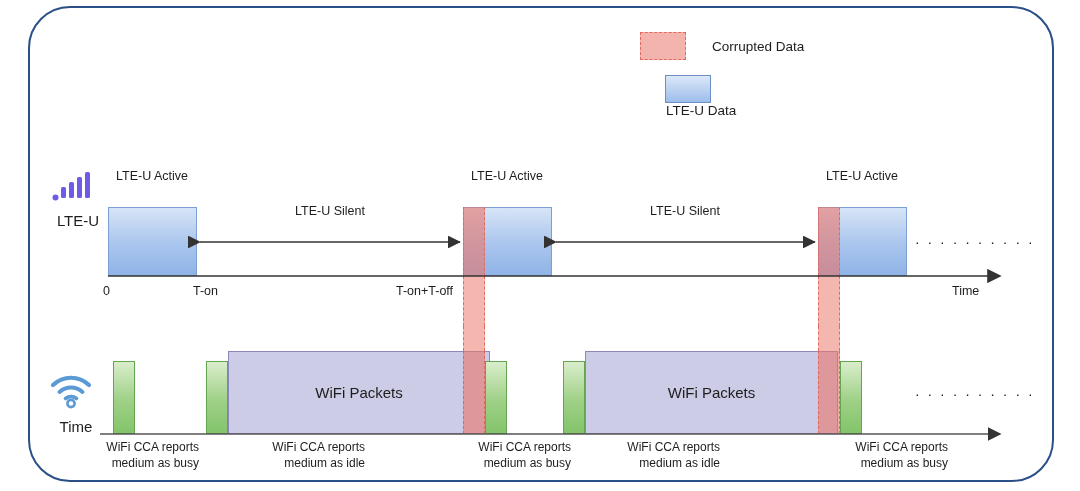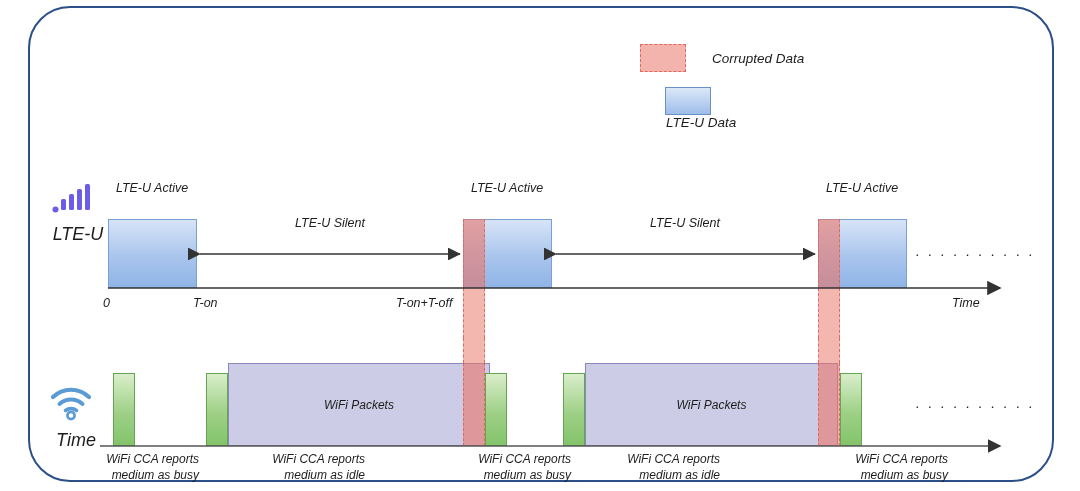--- a/index.html
+++ b/index.html
@@ -2,49 +2,49 @@
 <html><head>
 <meta charset="utf-8">
 <style>
   html,body{margin:0;padding:0;background:#ffffff;}
   body{width:1080px;height:491px;position:relative;overflow:hidden;
        font-family:"Liberation Sans",sans-serif;color:#222222;}
 
   #frame{position:absolute;left:28px;top:6px;width:1026px;height:476px;
          border:2.5px solid #2b4f87;border-radius:42px;box-sizing:border-box;}
 
-  .stage{position:absolute;left:0;top:16px;width:1080px;height:349px;font-style:italic;}
+  .stage{position:absolute;left:0;top:4px;width:1080px;height:349px;}
 
   
   .legend-row{position:absolute;display:flex;align-items:center;}
   .legend-sw{width:46px;height:28px;box-sizing:border-box;}
   .legend-label{margin-left:26px;font-size:13.5px;color:#1d1d1d;white-space:nowrap;}
 
   .sw-corrupt{background:#f3b4ad;border:1.6px dashed #e06a60;}
   .sw-lte{background:linear-gradient(180deg,#dce8f8 0%,#9dbdea 100%);border:1.4px solid #6a90c8;}
   .sw-cca{background:linear-gradient(180deg,#d7ecc6 0%,#8cc776 100%);border:1.4px solid #5a9e4a;}
 
   
   .row-icon{position:absolute;}
-  .row-name{position:absolute;font-size:18px;color:#1d1d1d;text-align:center;width:70px;}
+  .row-name{position:absolute;font-size:15px;color:#1d1d1d;text-align:center;width:70px;}
 
   
   .lte-block{position:absolute;
       background:linear-gradient(180deg,#d6e4f7 0%,#a9c5ed 55%,#8fb4e6 100%);
       border:1.2px solid #7c9fd4;box-sizing:border-box;}
   .corrupt-band{position:absolute;background:rgba(232,120,110,.62);
       border-left:1.5px dashed #e06a60;border-right:1.5px dashed #e06a60;
       box-sizing:border-box;}
   .corrupt-band.plain{background:#f4b7b0;}
   .cca-bar{position:absolute;
       background:linear-gradient(180deg,#d9eecb 0%,#9ed086 55%,#83c46b 100%);
       border:1.1px solid #63a551;box-sizing:border-box;}
   .wifi-pkt{position:absolute;background:#cdcce6;border:1.2px solid #8a88b8;
       box-sizing:border-box;display:flex;align-items:center;justify-content:center;
-      font-size:12px;color:#1d1d1d;}
+      font-size:15px;color:#1d1d1d;}
 
   
   .cap{position:absolute;font-size:12.5px;color:#1d1d1d;text-align:center;white-space:nowrap;}
   .tick{position:absolute;font-size:12.5px;color:#1d1d1d;white-space:nowrap;}
   .cca-cap{position:absolute;font-size:12px;color:#1d1d1d;text-align:right;
       line-height:16px;width:150px;}
   .axis-name{position:absolute;font-size:12.5px;color:#1d1d1d;}
 
   svg{display:block;overflow:visible;}
 </style>

